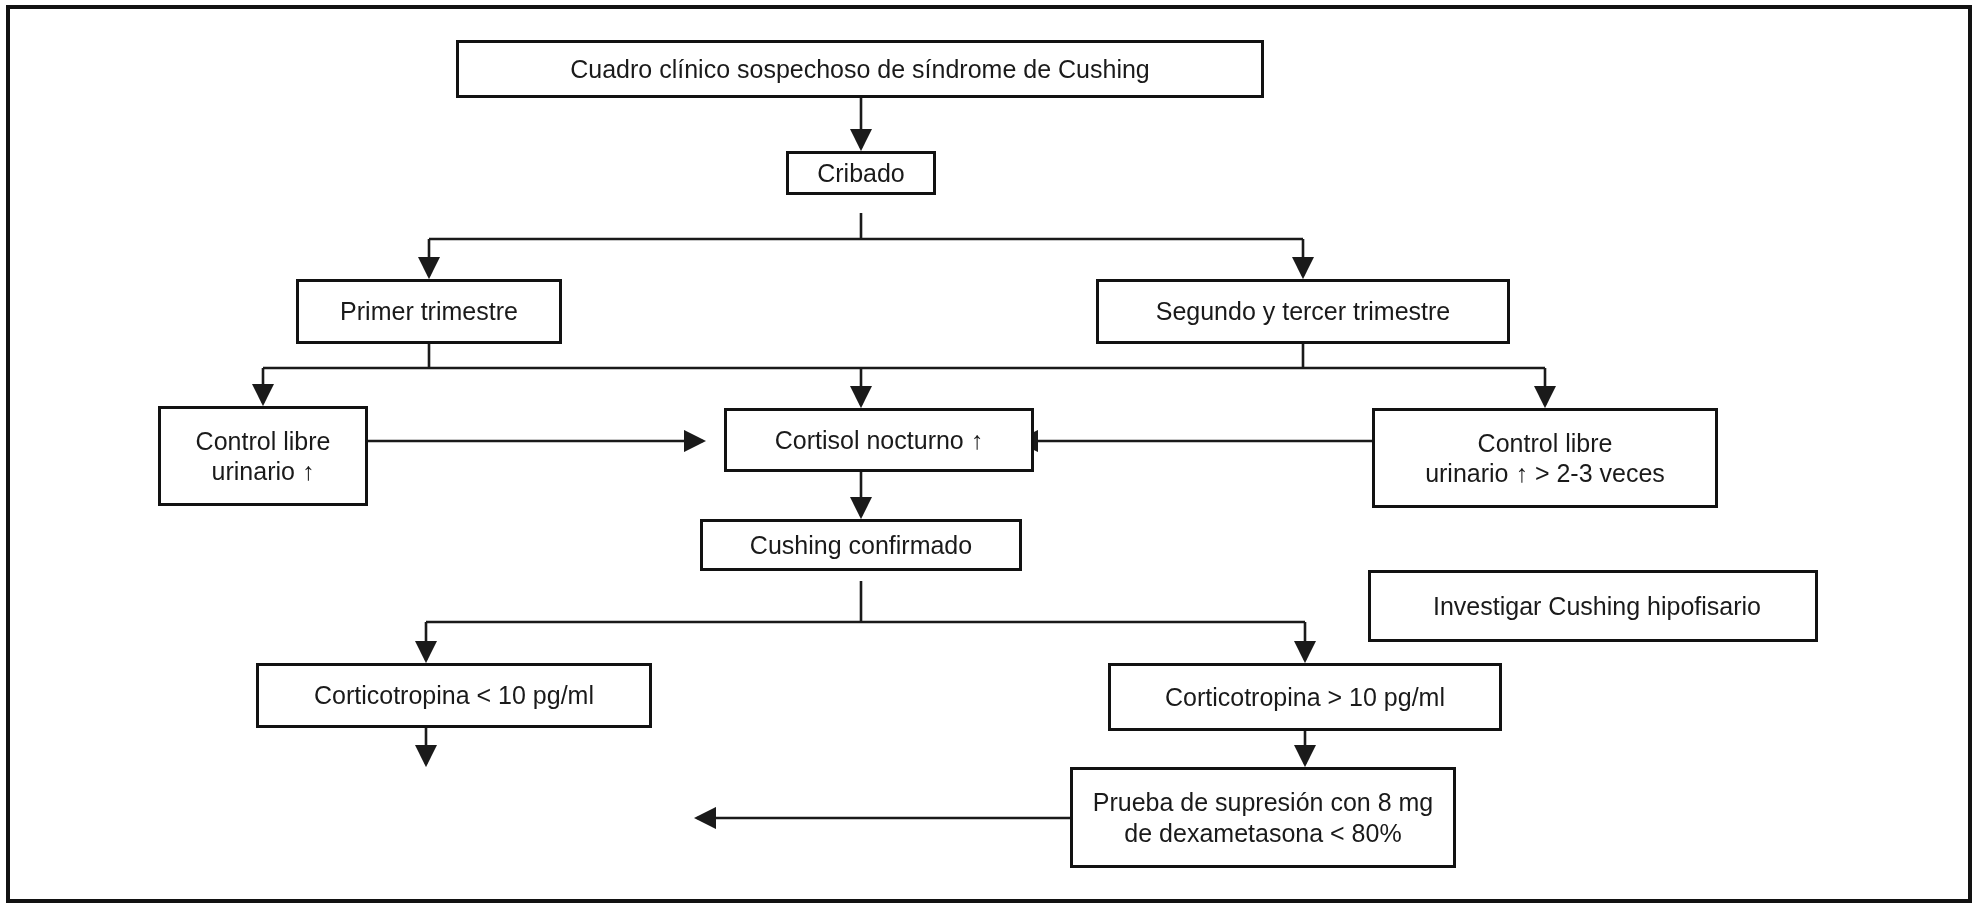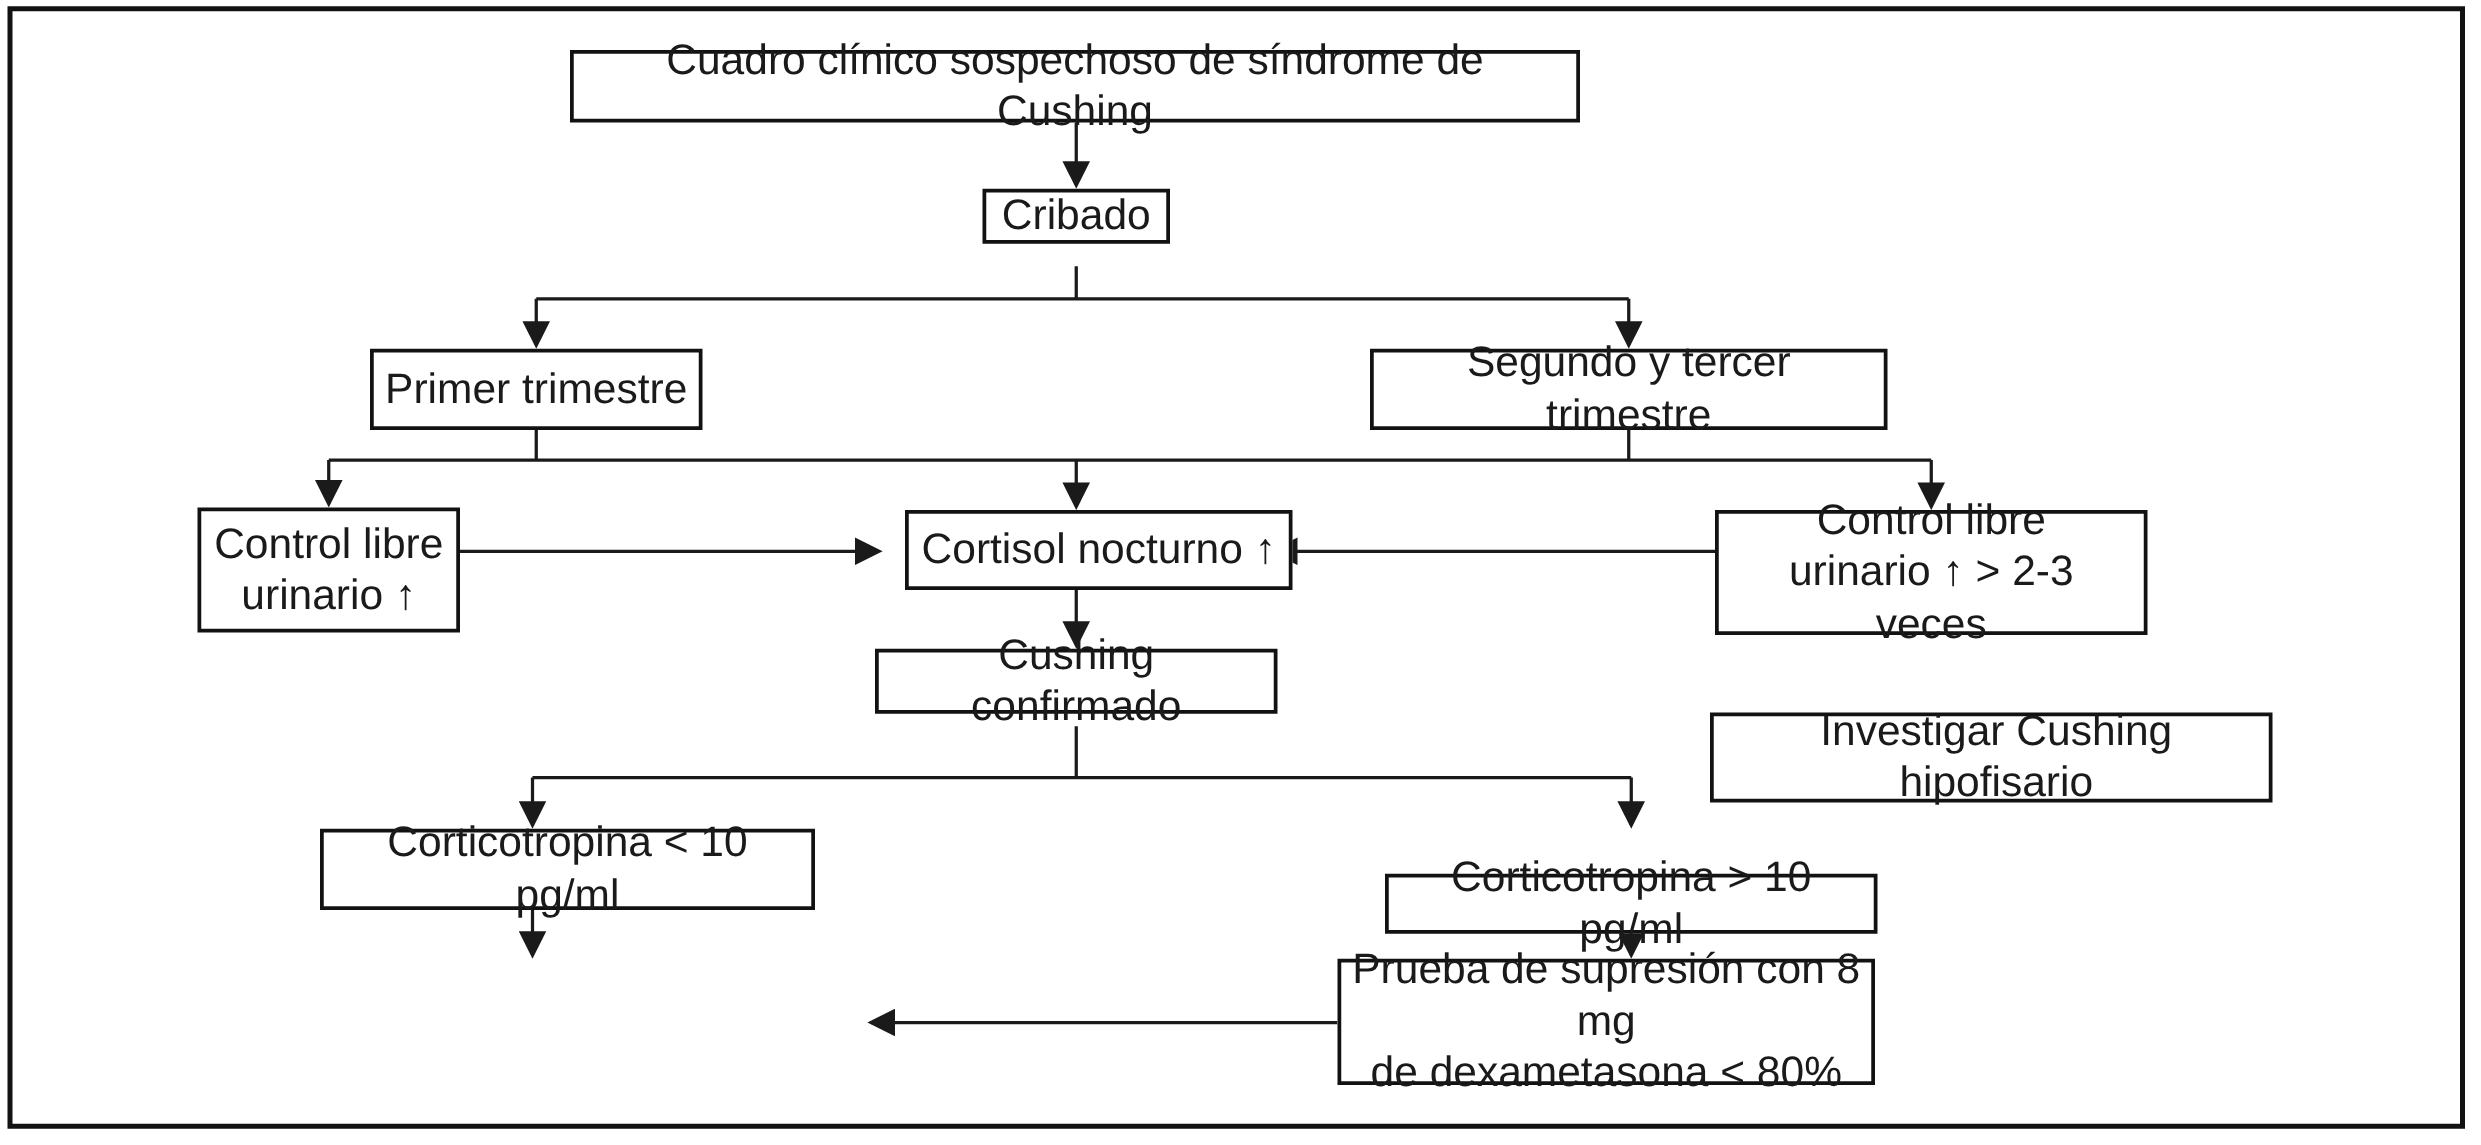--- a/index.html
+++ b/index.html
@@ -26,39 +26,39 @@
   }
   .node {
     position: absolute;
     box-sizing: border-box;
     border: 3px solid #121212;
     background: #ffffff;
     display: flex;
     align-items: center;
     justify-content: center;
     text-align: center;
-    font-size: 34px;
+    font-size: 25px;
     line-height: 1.22;
     white-space: pre-line;
     padding: 2px 8px;
   }
   
   .n-cuadro      { left: 456px;  top: 40px;  width: 808px; height: 58px;  }
   .n-cribado     { left: 786px;  top: 151px; width: 150px; height: 44px;  }
   .n-primer      { left: 296px;  top: 279px; width: 266px; height: 65px;  }
   .n-segundo     { left: 1096px; top: 279px; width: 414px; height: 65px;  }
   .n-control-izq { left: 158px;  top: 406px; width: 210px; height: 100px; }
   .n-cortisol    { left: 724px;  top: 408px; width: 310px; height: 64px;  }
   .n-control-der { left: 1372px; top: 408px; width: 346px; height: 100px; }
   .n-confirmado  { left: 700px;  top: 519px; width: 322px; height: 52px;  }
   .n-investigar  { left: 1368px; top: 570px; width: 450px; height: 72px; padding-left: 16px;  }
   .n-acth-baja   { left: 228px;  top: 663px; width: 396px; height: 65px; margin-left: 28px;  }
-  .n-acth-alta   { left: 1108px; top: 699px; width: 394px; height: 48px;  }
+  .n-acth-alta   { left: 1108px; top: 663px; width: 394px; height: 68px;  }
   .n-ecografia   { left: 170px;  top: 767px; width: 524px; height: 101px; }
-  .n-prueba      { left: 1070px; top: 767px; width: 430px; height: 101px; }
+  .n-prueba      { left: 1070px; top: 767px; width: 386px; height: 101px; }
 </style>
 </head>
 <body>
 
 <div class="canvas">
 
   <div class="frame"></div>
 
   <svg class="connectors" viewBox="0 0 1985 916" xmlns="http://www.w3.org/2000/svg">
     <defs>

